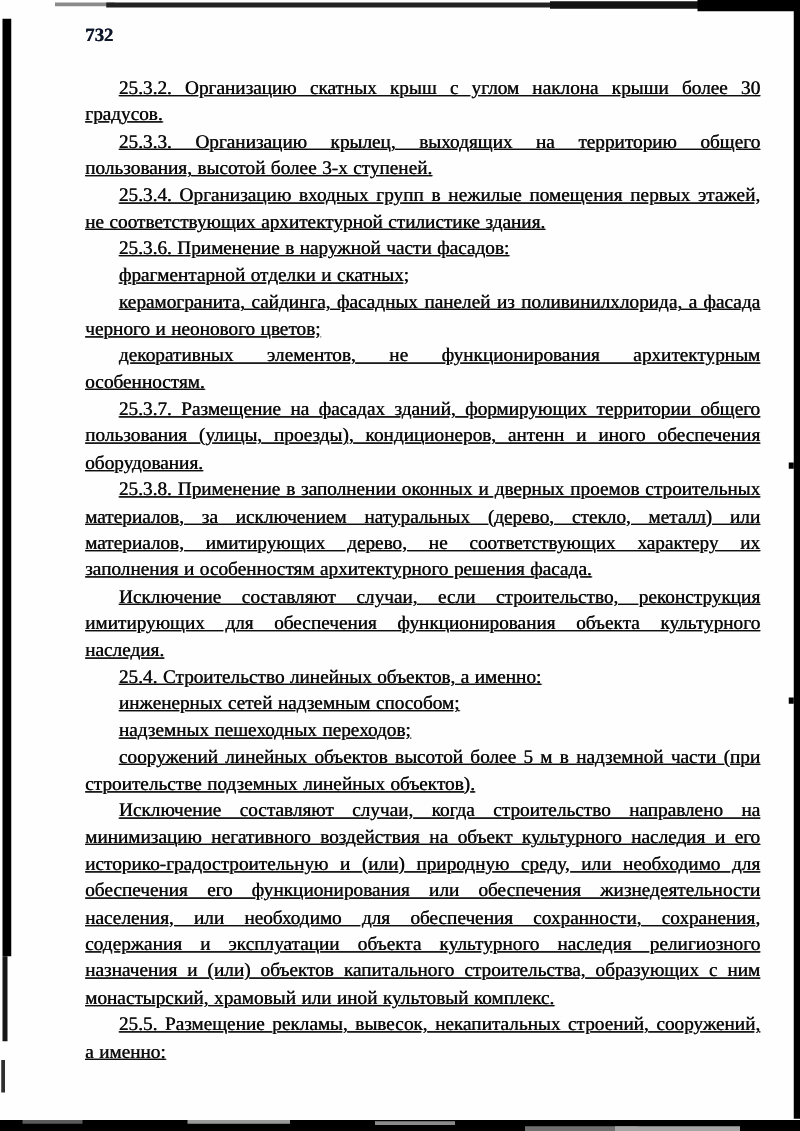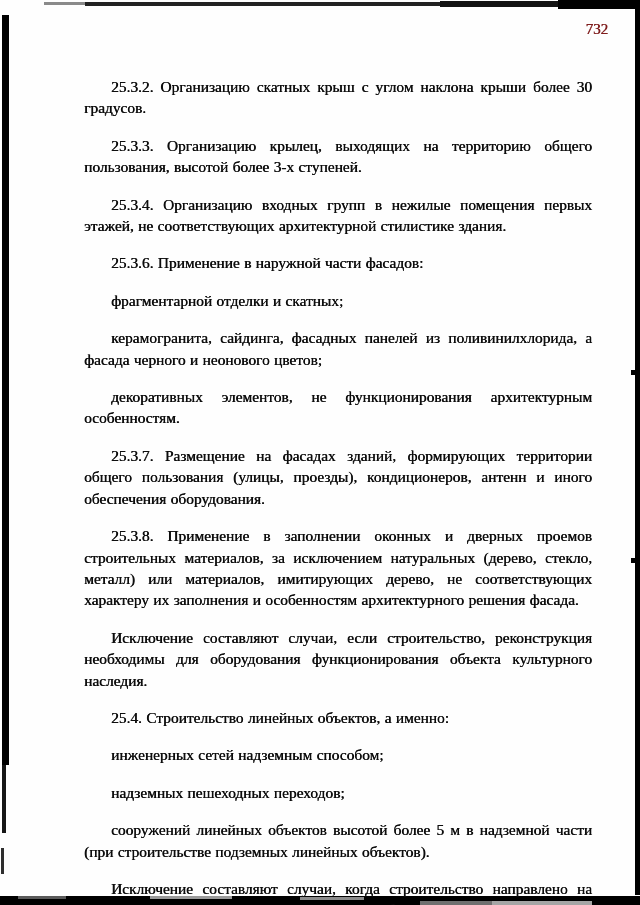--- a/index.html
+++ b/index.html
@@ -13,41 +13,43 @@
     height: 905px;
     background: #fefefe;
     overflow: hidden;
     font-family: "Liberation Serif", serif;
   }
   .page-number {
     position: absolute;
     top: 21px;
     left: 68px;
     width: 540px;
-    text-align: right;
+    text-align: left;
     font-size: 15px;
-    color: #7f1d1d;
+    color: #0f172a;
     text-shadow: 0.4px 0 0 currentColor;
+    font-weight: bold;
   }
   .doc-body {
     position: absolute;
     top: 60px;
     left: 68px;
     width: 540px;
     color: #0d0d0d;
     font-size: 15.4px;
     line-height: 21.4px;
     text-align: justify;
     text-shadow: 0.4px 0 0 currentColor;
   }
   .doc-body p.para {
-    margin: 16px;
+    margin: 0;
     padding: 0;
     text-indent: 27px;
     word-spacing: 0.5px;
+    text-decoration: underline;
   }
   
   .art { position: absolute; pointer-events: none; }
   .edge-top-a    { left: 44px;  top: 2px;   width: 48px;  height: 3px; background: #8a8a8a; }
   .edge-top-b    { left: 85px;  top: 2px;   width: 358px; height: 4px; background: #222222; }
   .edge-top-c    { left: 440px; top: 1px;   width: 200px; height: 6px; background: #131313; }
   .edge-top-d    { left: 558px; top: 0px;   width: 82px;  height: 9px; background: #000000; }
   .edge-left-a   { left: 2px;   top: 15px;  width: 7px;   height: 750px; background: #000000; }
   .edge-left-b   { left: 2px;   top: 765px; width: 4px;   height: 68px;  background: #161616; }
   .edge-left-c   { left: 1px;   top: 848px; width: 3px;   height: 26px;  background: #2e2e2e; }
@@ -88,21 +90,21 @@
   <div class="doc-body">
       <p class="para">25.3.2. Организацию скатных крыш с углом наклона крыши более 30 градусов.</p>
       <p class="para">25.3.3. Организацию крылец, выходящих на территорию общего пользования, высотой более 3-х ступеней.</p>
       <p class="para">25.3.4. Организацию входных групп в нежилые помещения первых этажей, не соответствующих архитектурной стилистике здания.</p>
       <p class="para">25.3.6. Применение в наружной части фасадов:</p>
       <p class="para">фрагментарной отделки и скатных;</p>
       <p class="para">керамогранита, сайдинга, фасадных панелей из поливинилхлорида, а фасада черного и неонового цветов;</p>
       <p class="para">декоративных элементов, не функционирования архитектурным особенностям.</p>
       <p class="para">25.3.7. Размещение на фасадах зданий, формирующих территории общего пользования (улицы, проезды), кондиционеров, антенн и иного обеспечения оборудования.</p>
       <p class="para">25.3.8. Применение в заполнении оконных и дверных проемов строительных материалов, за исключением натуральных (дерево, стекло, металл) или материалов, имитирующих дерево, не соответствующих характеру их заполнения и особенностям архитектурного решения фасада.</p>
-      <p class="para">Исключение составляют случаи, если строительство, реконструкция необходимы для оборудования функционирования объекта культурного наследия.</p>
+      <p class="para">Исключение составляют случаи, если строительство, реконструкция имитирующих для обеспечения функционирования объекта культурного наследия.</p>
       <p class="para">25.4. Строительство линейных объектов, а именно:</p>
       <p class="para">инженерных сетей надземным способом;</p>
       <p class="para">надземных пешеходных переходов;</p>
       <p class="para">сооружений линейных объектов высотой более 5 м в надземной части (при строительстве подземных линейных объектов).</p>
       <p class="para">Исключение составляют случаи, когда строительство направлено на минимизацию негативного воздействия на объект культурного наследия и его историко-градостроительную и (или) природную среду, или необходимо для обеспечения его функционирования или обеспечения жизнедеятельности населения, или необходимо для обеспечения сохранности, сохранения, содержания и эксплуатации объекта культурного наследия религиозного назначения и (или) объектов капитального строительства, образующих с ним монастырский, храмовый или иной культовый комплекс.</p>
       <p class="para">25.5. Размещение рекламы, вывесок, некапитальных строений, сооружений, а именно:</p>
     </div>
 
 </div>
 

